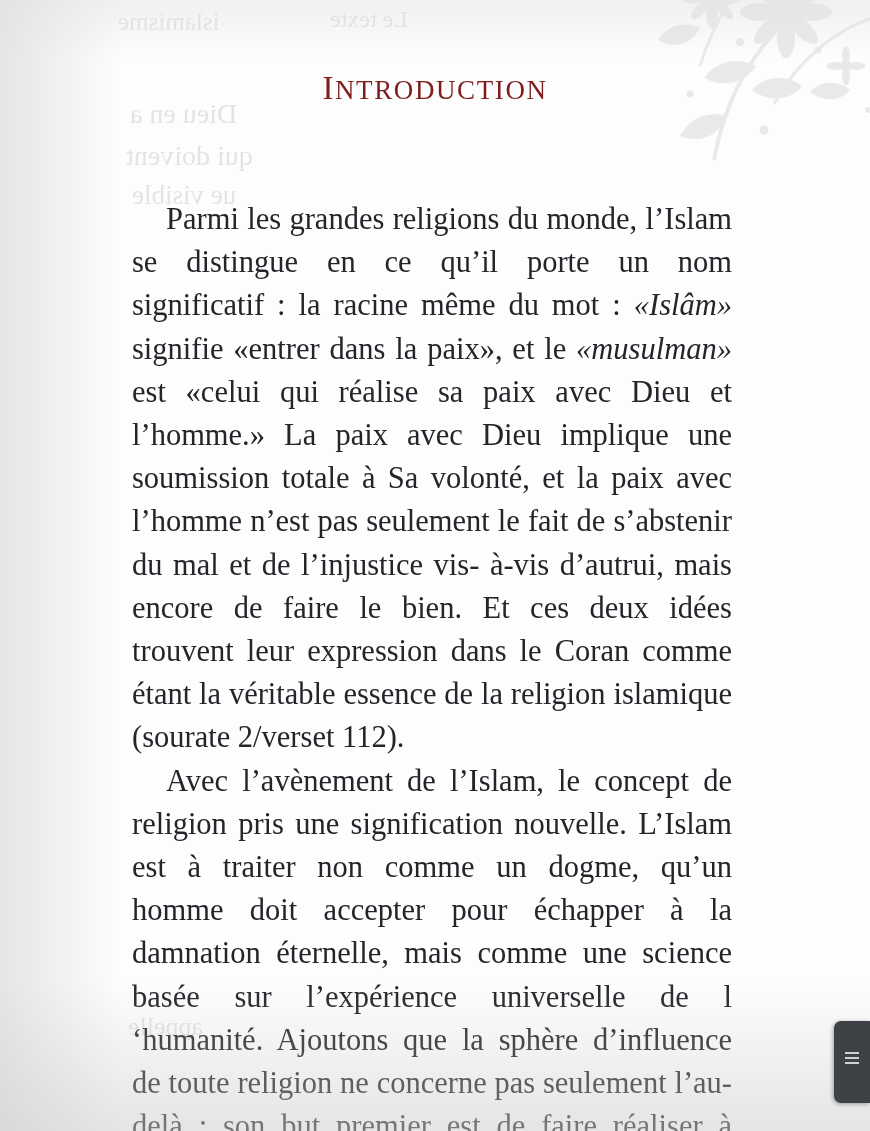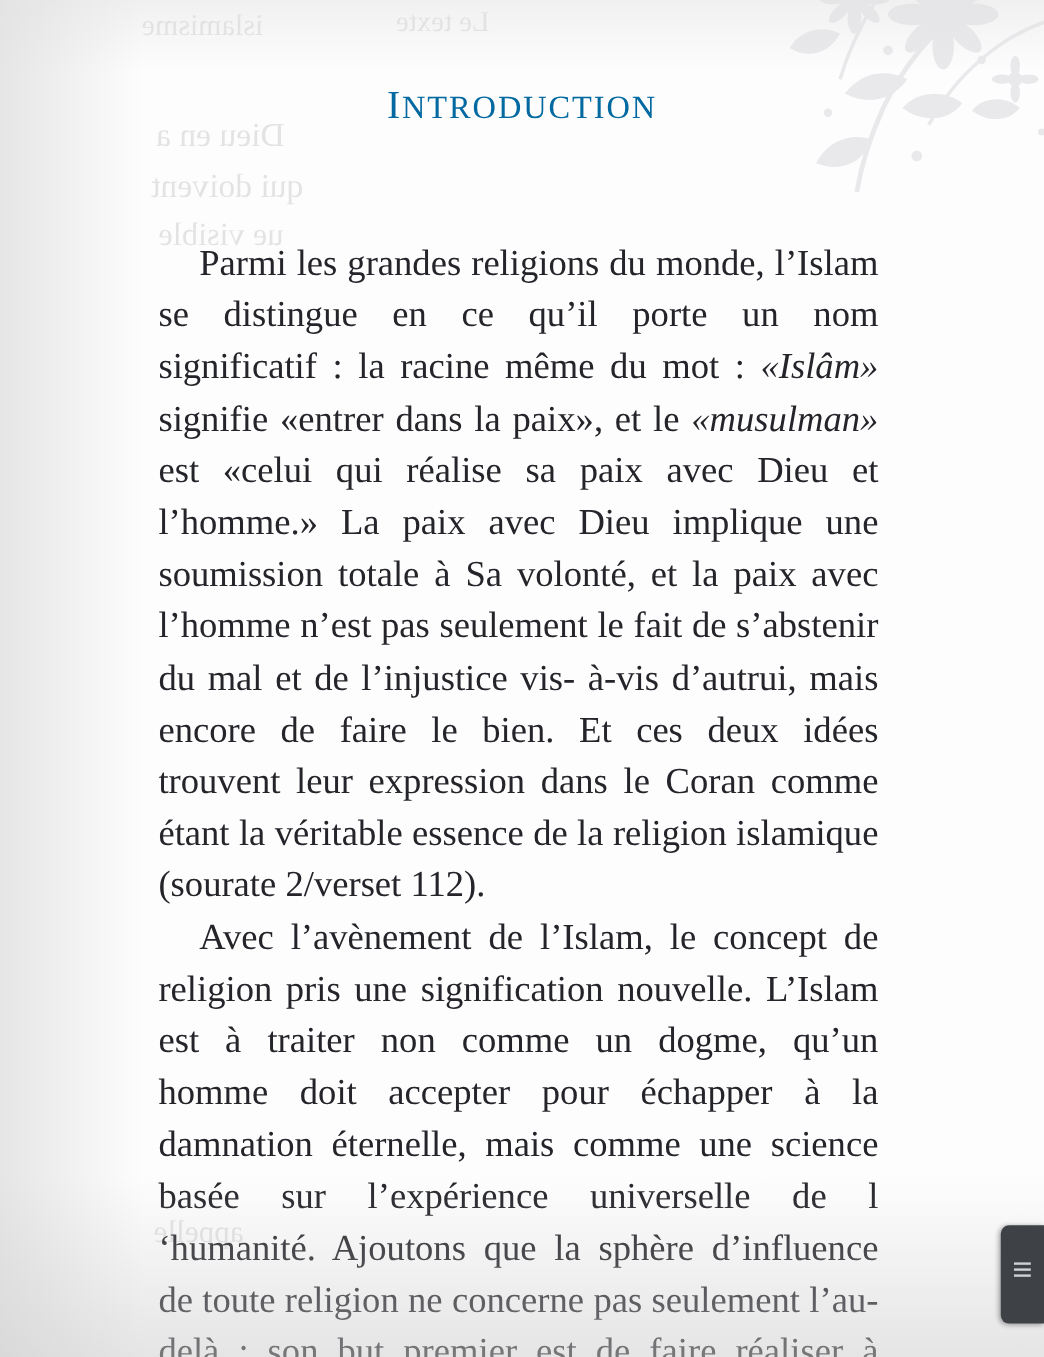--- a/index.html
+++ b/index.html
@@ -78,21 +78,21 @@
   
   .running-head {
     position: absolute;
     top: 70px;
     left: 0;
     width: 100%;
     text-align: center;
     font-family: "Liberation Serif", serif;
     font-size: 27px;
     letter-spacing: 1.6px;
-    color: #0369a1;
+    color: #7f1d1d;
   }
   .running-head .cap {
     font-size: 33px;
   }
 
   
   .textblock {
     position: absolute;
     left: 132px;
     top: 198px;

